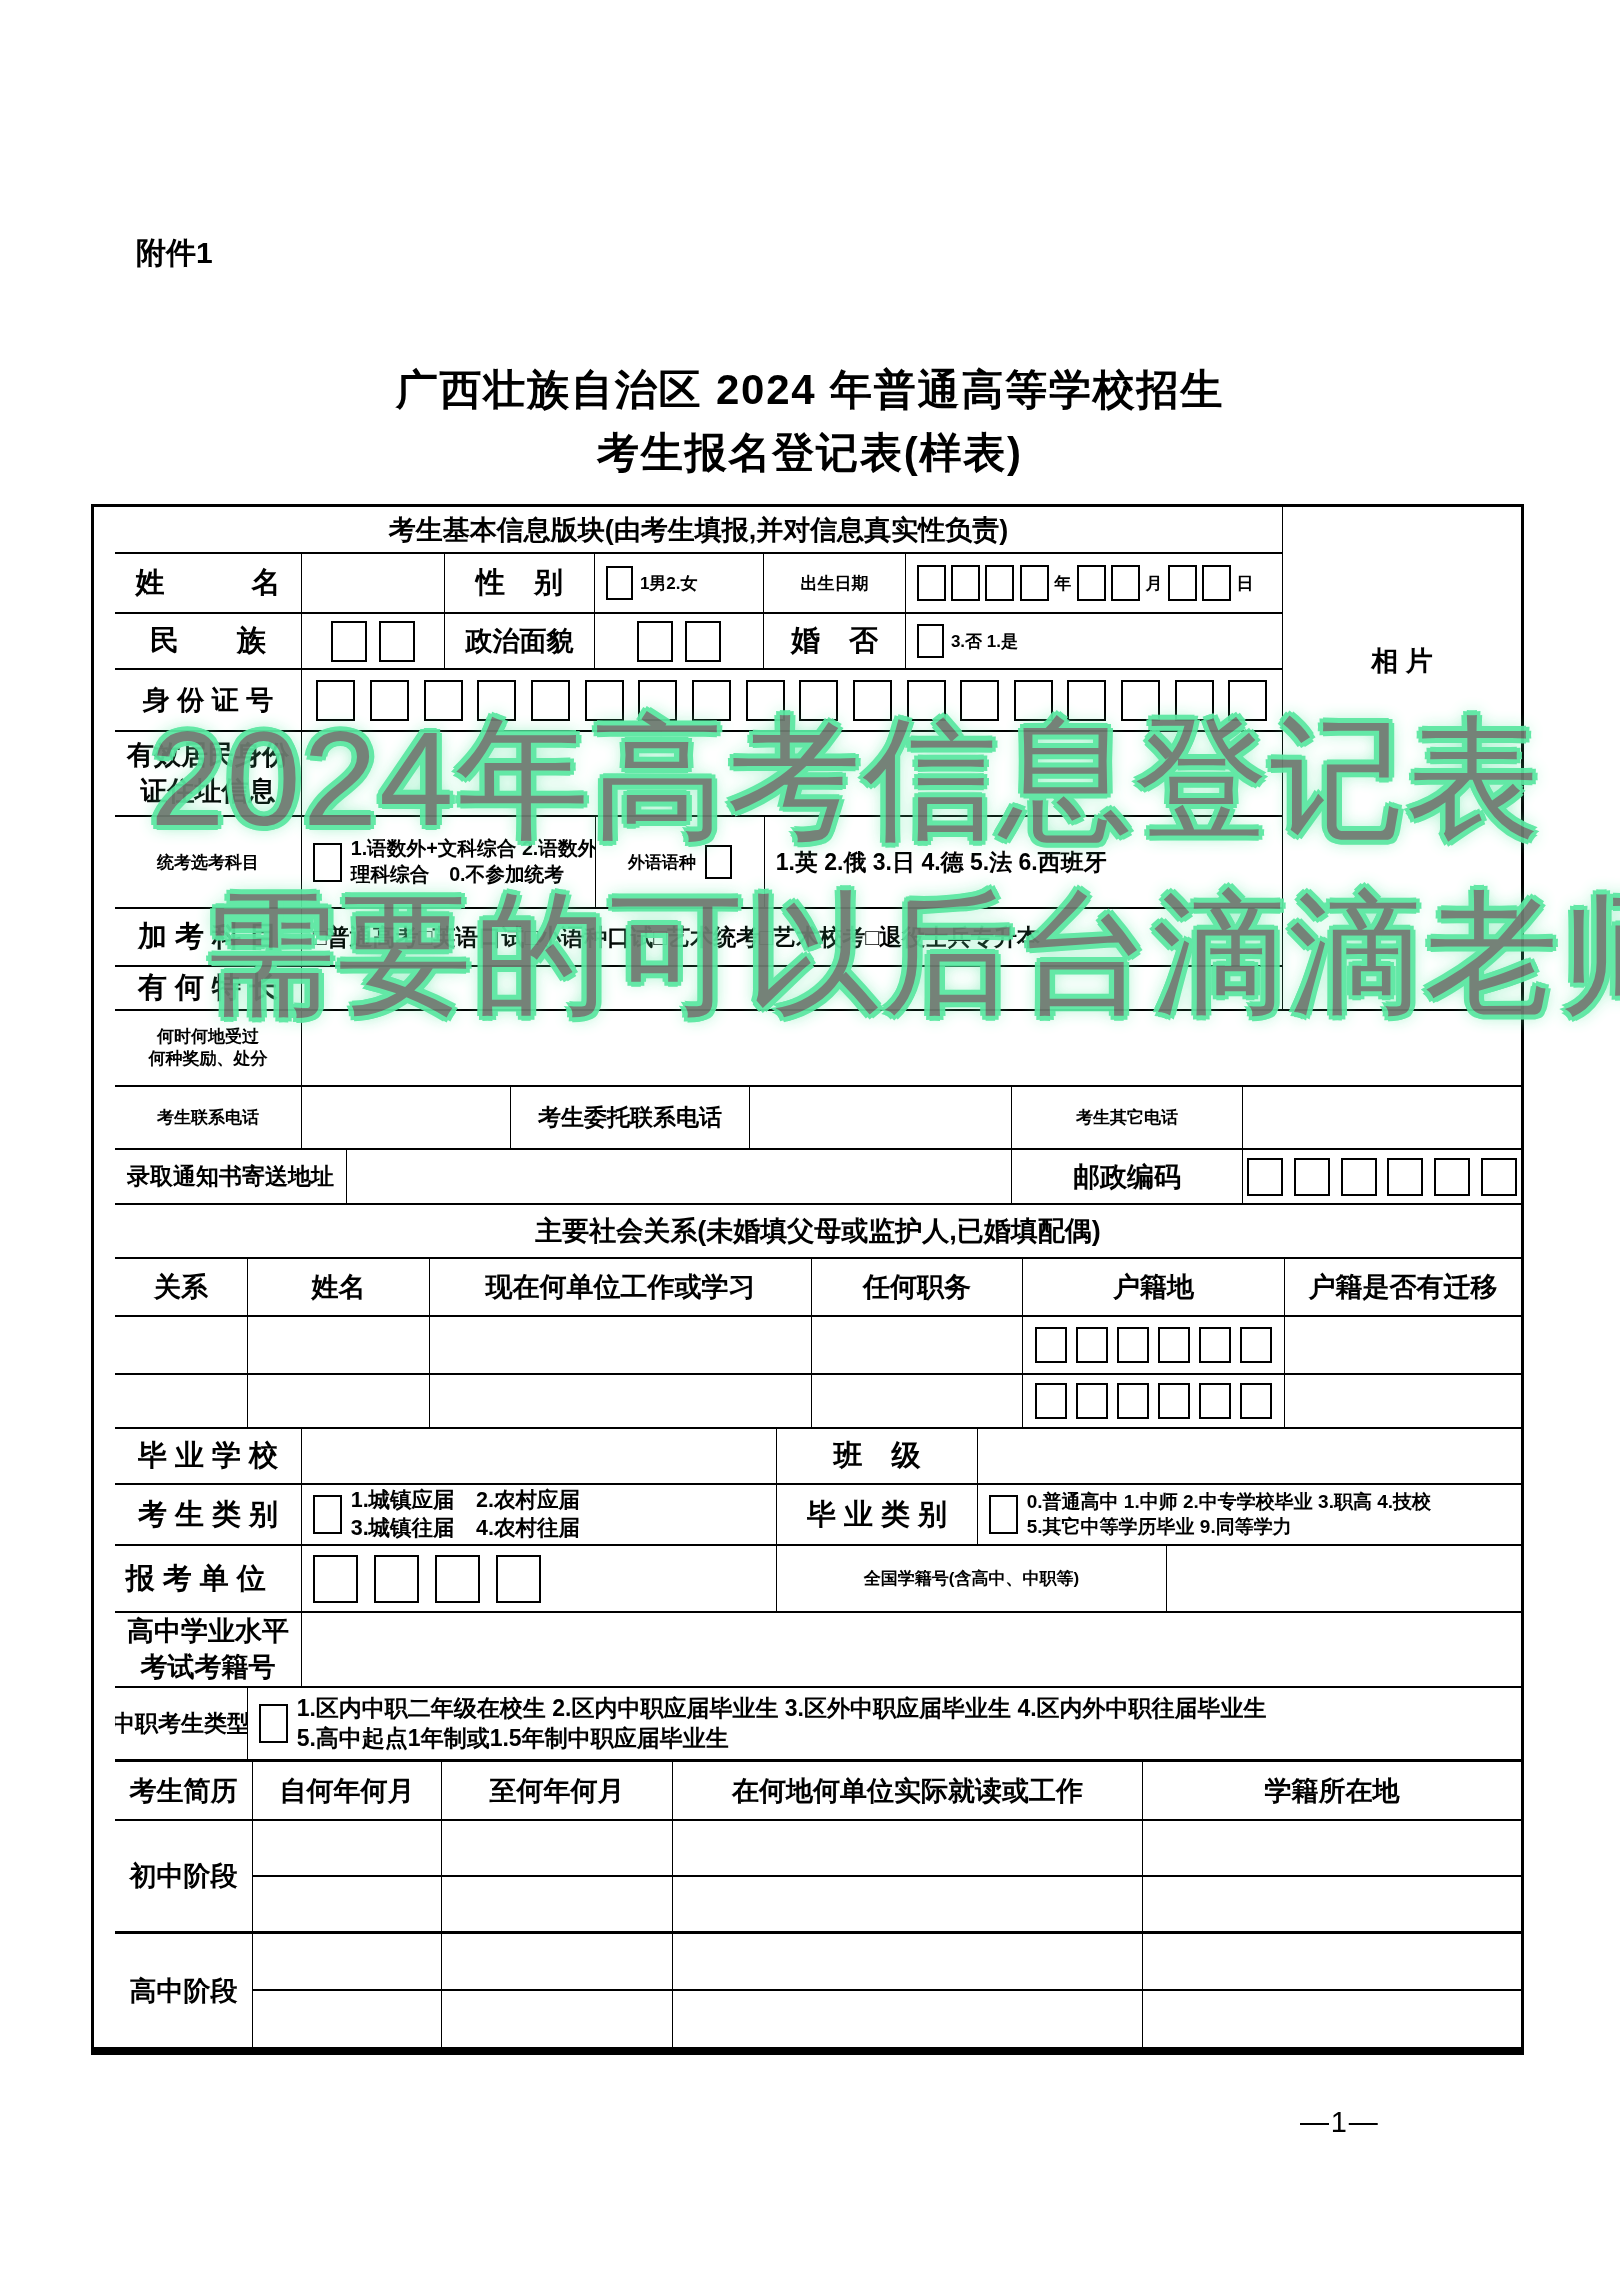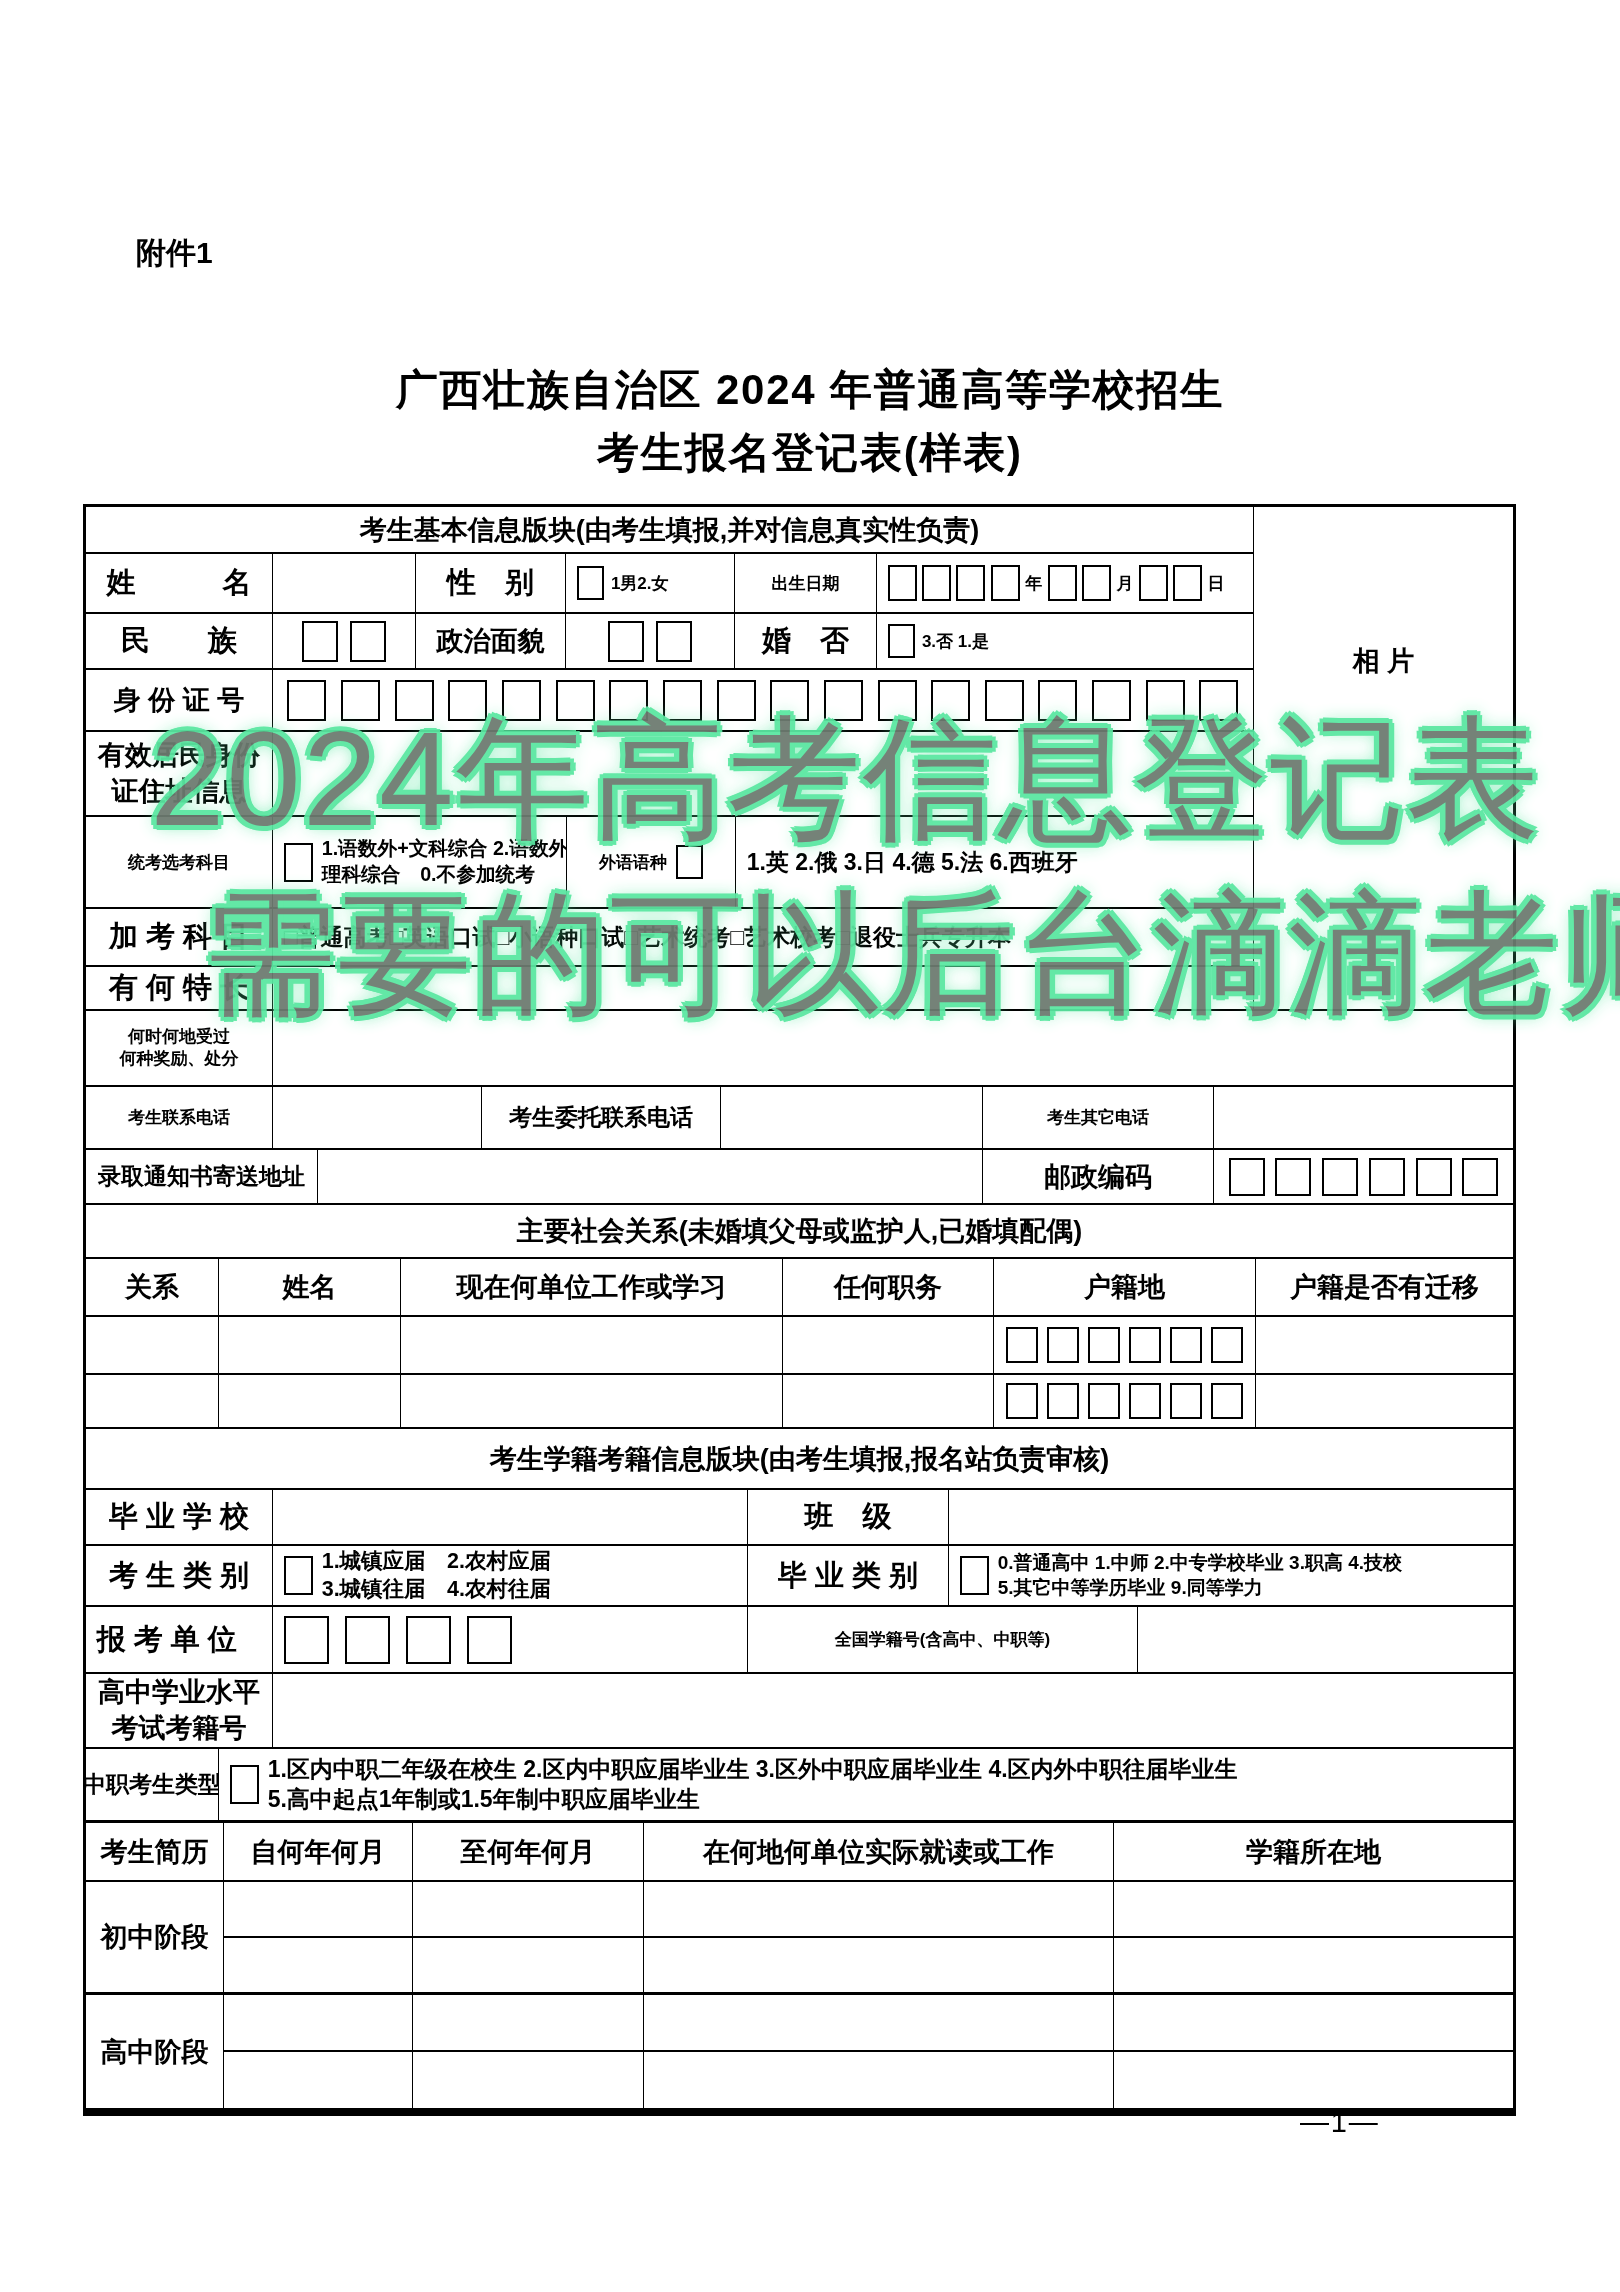--- a/index.html
+++ b/index.html
@@ -8,23 +8,24 @@
   body {
     width:1620px; height:2293px; position:relative;
     font-family:"Liberation Sans","DejaVu Sans",sans-serif;
     color:#000;
   }
   .attachment { position:absolute; left:136px; top:233px; font-size:30px; font-weight:bold; }
   .title1 { position:absolute; left:0; right:0; top:362px; text-align:center; font-size:42px; font-weight:bold; letter-spacing:1.8px; }
   .title2 { position:absolute; left:0; right:0; top:425px; text-align:center; font-size:42px; font-weight:bold; letter-spacing:1.8px; }
 
   .form-table {
-    position:absolute; left:83px; top:504px; width:1433px;
+    position:absolute; left:91px; top:504px; width:1433px;
     border:3.6px solid #000; border-bottom-width:8px;
     background:transparent;
+    padding-left:21px;
   }
   .top { display:flex; }
   .top-left { width:1167px; flex-shrink:0; }
   .photo-cell {
     flex:1; border-left:1.8px solid #000;
     display:flex; justify-content:center; align-items:flex-start; padding-top:136px;
   }
   .r { display:flex; border-top:2.7px solid #000; }
   .top-left .r:first-child { border-top:none; }
   .c {
@@ -316,25 +317,20 @@
       <i class="cb cb-hk"></i>
         <i class="cb cb-hk"></i>
         <i class="cb cb-hk"></i>
         <i class="cb cb-hk"></i>
         <i class="cb cb-hk"></i>
         <i class="cb cb-hk"></i>
     </div>
     <div class="c fx"></div>
   </div>
 
-  <div class="r" style="height:61px">
-    <div class="c w-full">
-        <span class="t f30">考生学籍考籍信息版块(由考生填报,报名站负责审核)</span>
-      </div>
-  </div>
 
   <div class="r" style="height:56px">
     <div class="c" style="width:187px">
         <span class="t f32">毕 业 学 校</span>
       </div>
     <div class="c" style="width:475px"></div>
     <div class="c" style="width:201px">
         <span class="t f32">班　级</span>
       </div>
     <div class="c fx"></div>

